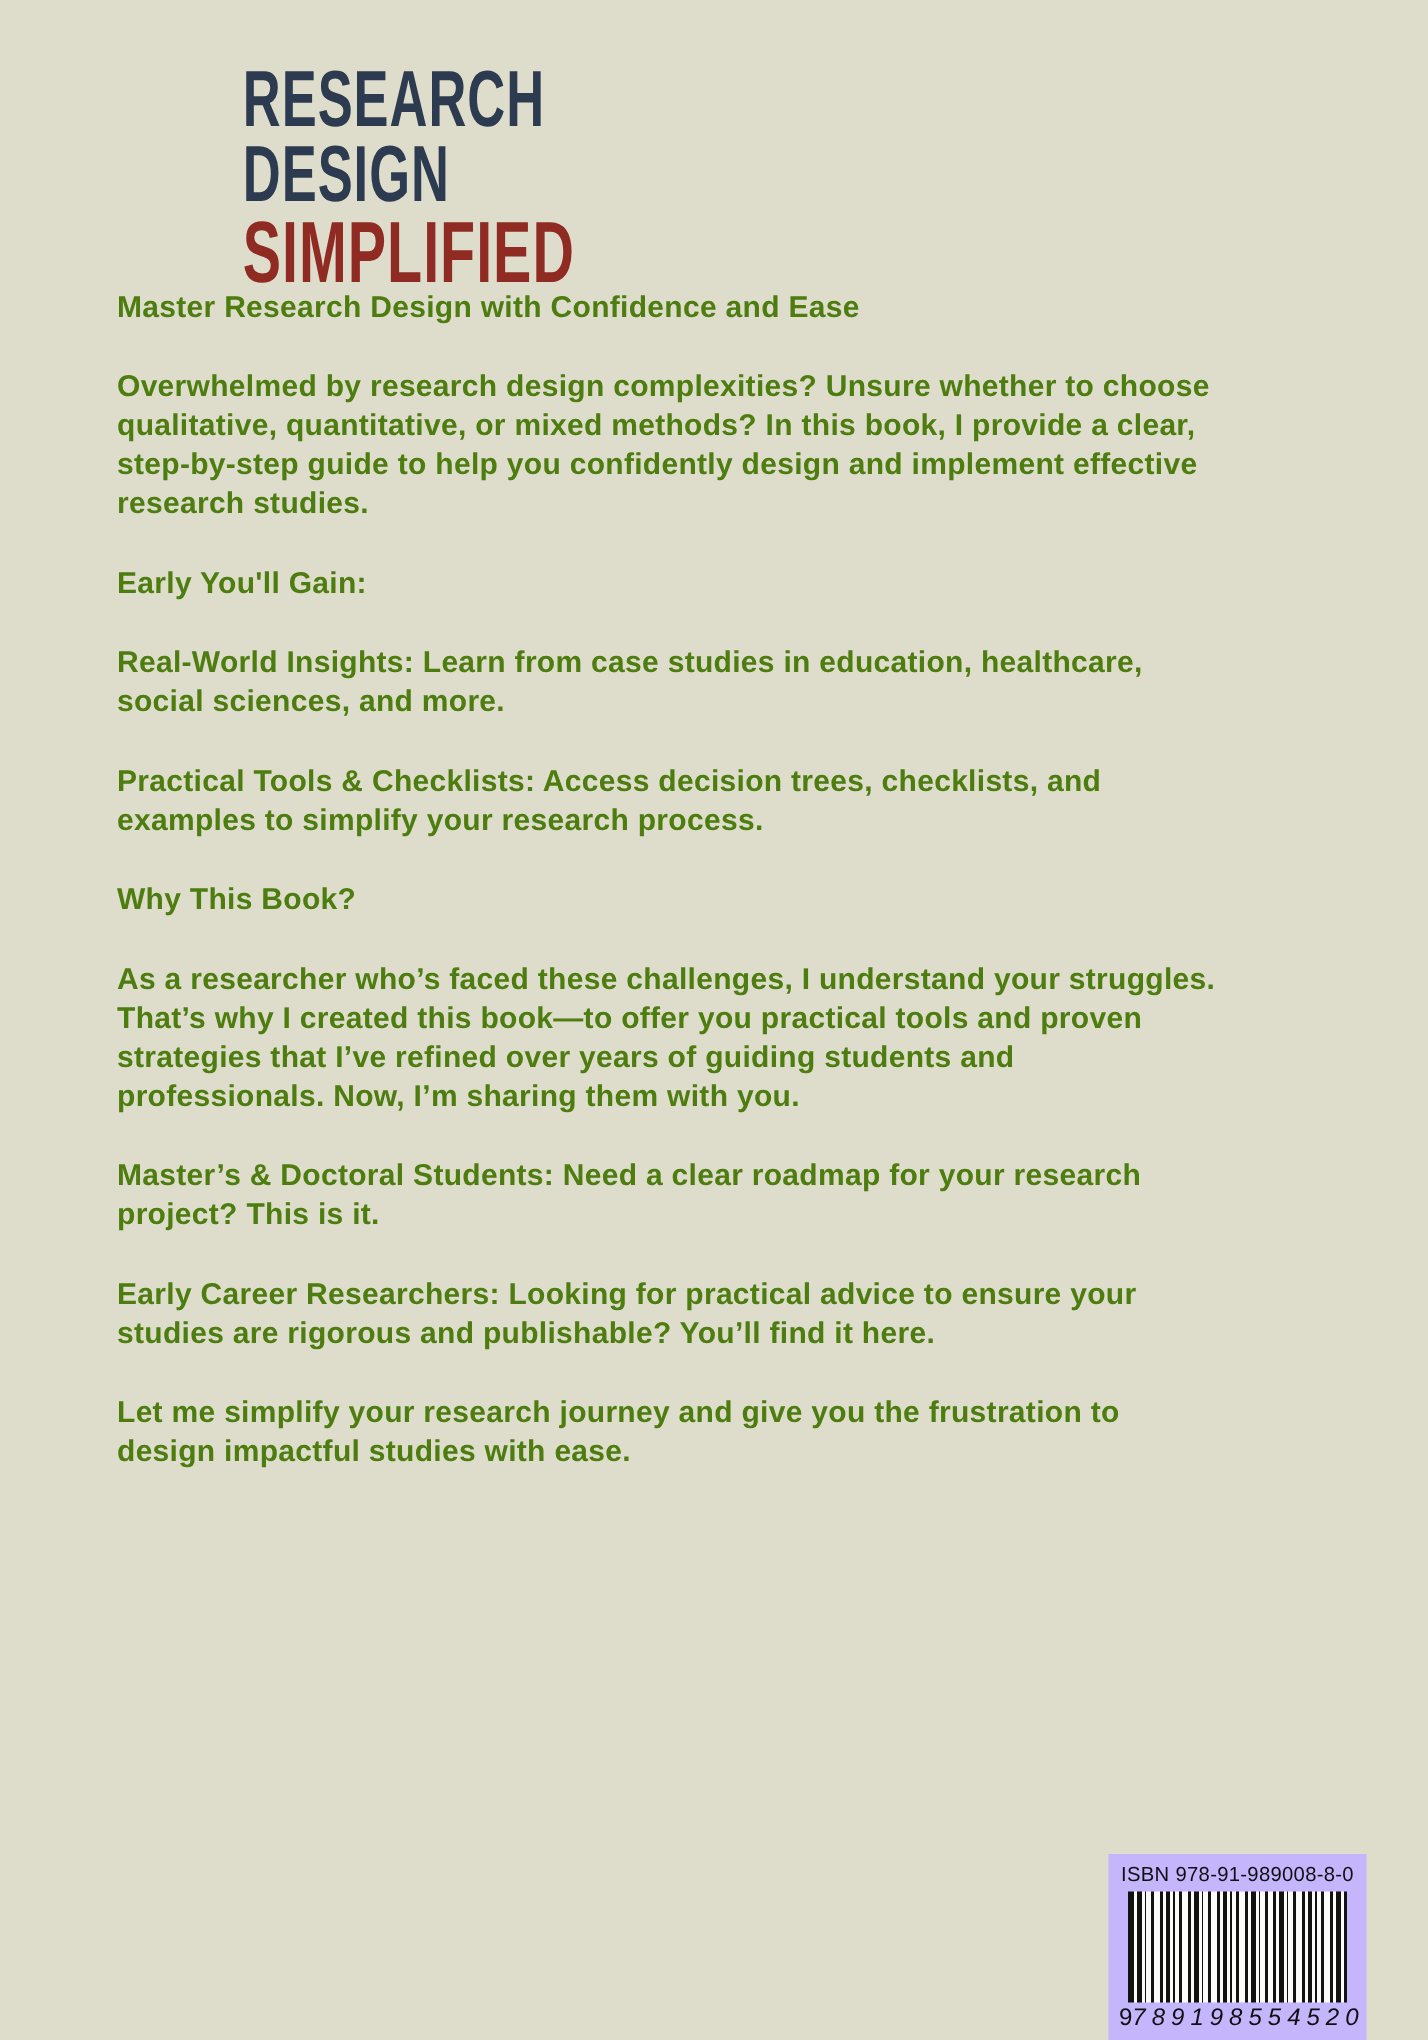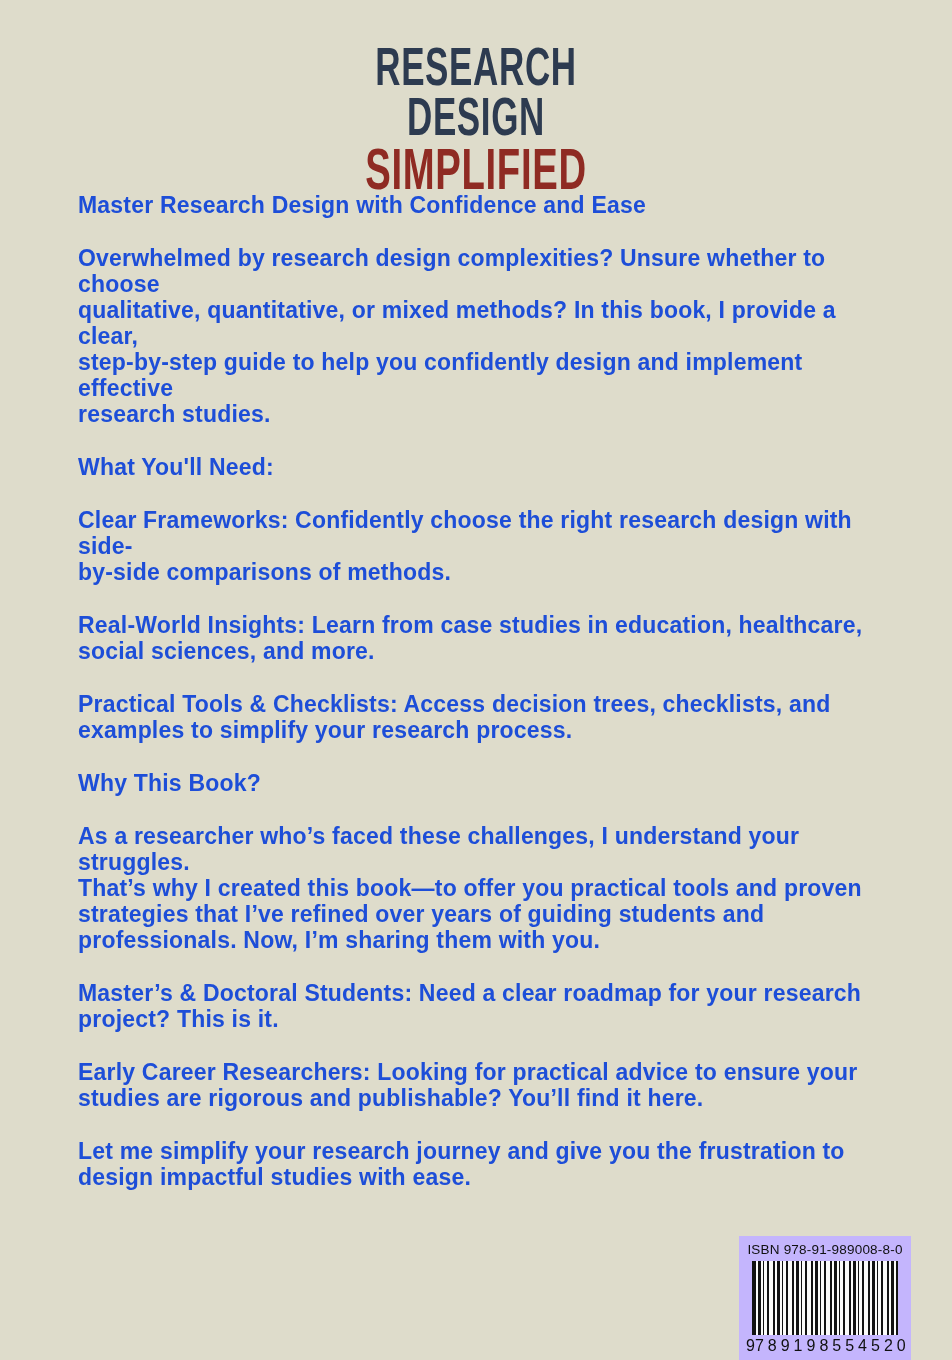--- a/index.html
+++ b/index.html
@@ -12,21 +12,20 @@
     font-family: "Liberation Sans", sans-serif;
     overflow: hidden;
   }
 
   
   .title-block {
     position: absolute;
     top: 42px;
     left: 0;
     width: 100%;
-    text-align: center;
     font-weight: bold;
   }
   .title-line {
     display: block;
     font-size: 53px;
     line-height: 50px;
     letter-spacing: 1px;
     color: #2d3b50;
     transform: scaleX(0.66);
     transform-origin: 50% 50%;
@@ -40,24 +39,24 @@
 
   
   .body-text {
     position: absolute;
     left: 78px;
     top: 192px;
     width: 812px;
   }
   .para {
     margin: 0 0 27px 0;
-    font-size: 23px;
+    font-size: 20px;
     line-height: 26px;
     font-weight: bold;
-    color: #1d4ed8;
+    color: #4d7c0f;
     letter-spacing: 0.2px;
     white-space: pre-line;
   }
 
   
   .barcode-panel {
     position: absolute;
     left: 739px;
     top: 1236px;
     width: 172px;
@@ -92,42 +91,40 @@
     border-right: 2px solid #121212;
   }
   .barcode-digits {
     width: 158px;
     margin-top: 2px;
     display: flex;
     justify-content: space-between;
     font-size: 16px;
     color: #101010;
   }
-  .barcode-digits .group { letter-spacing: 4px; }
+  .barcode-digits .group { letter-spacing: 4px; font-style: italic; }
 </style>
 </head>
 <body>
 
 <div class="cover">
 
   <div class="title-block">
     <span class="title-line">RESEARCH</span>
     <span class="title-line">DESIGN</span>
     <span class="title-line accent">SIMPLIFIED</span>
   </div>
 
   <div class="body-text">
     <p class="para">Master Research Design with Confidence and Ease</p>
     <p class="para">Overwhelmed by research design complexities? Unsure whether to choose
 qualitative, quantitative, or mixed methods? In this book, I provide a clear,
 step-by-step guide to help you confidently design and implement effective
 research studies.</p>
-    <p class="para">What You'll Need:</p>
-    <p class="para">Clear Frameworks: Confidently choose the right research design with side-
-by-side comparisons of methods.</p>
+    <p class="para">Early You'll Gain:</p>
     <p class="para">Real-World Insights: Learn from case studies in education, healthcare,
 social sciences, and more.</p>
     <p class="para">Practical Tools &amp; Checklists: Access decision trees, checklists, and
 examples to simplify your research process.</p>
     <p class="para">Why This Book?</p>
     <p class="para">As a researcher who’s faced these challenges, I understand your struggles.
 That’s why I created this book—to offer you practical tools and proven
 strategies that I’ve refined over years of guiding students and
 professionals. Now, I’m sharing them with you.</p>
     <p class="para">Master’s &amp; Doctoral Students: Need a clear roadmap for your research

